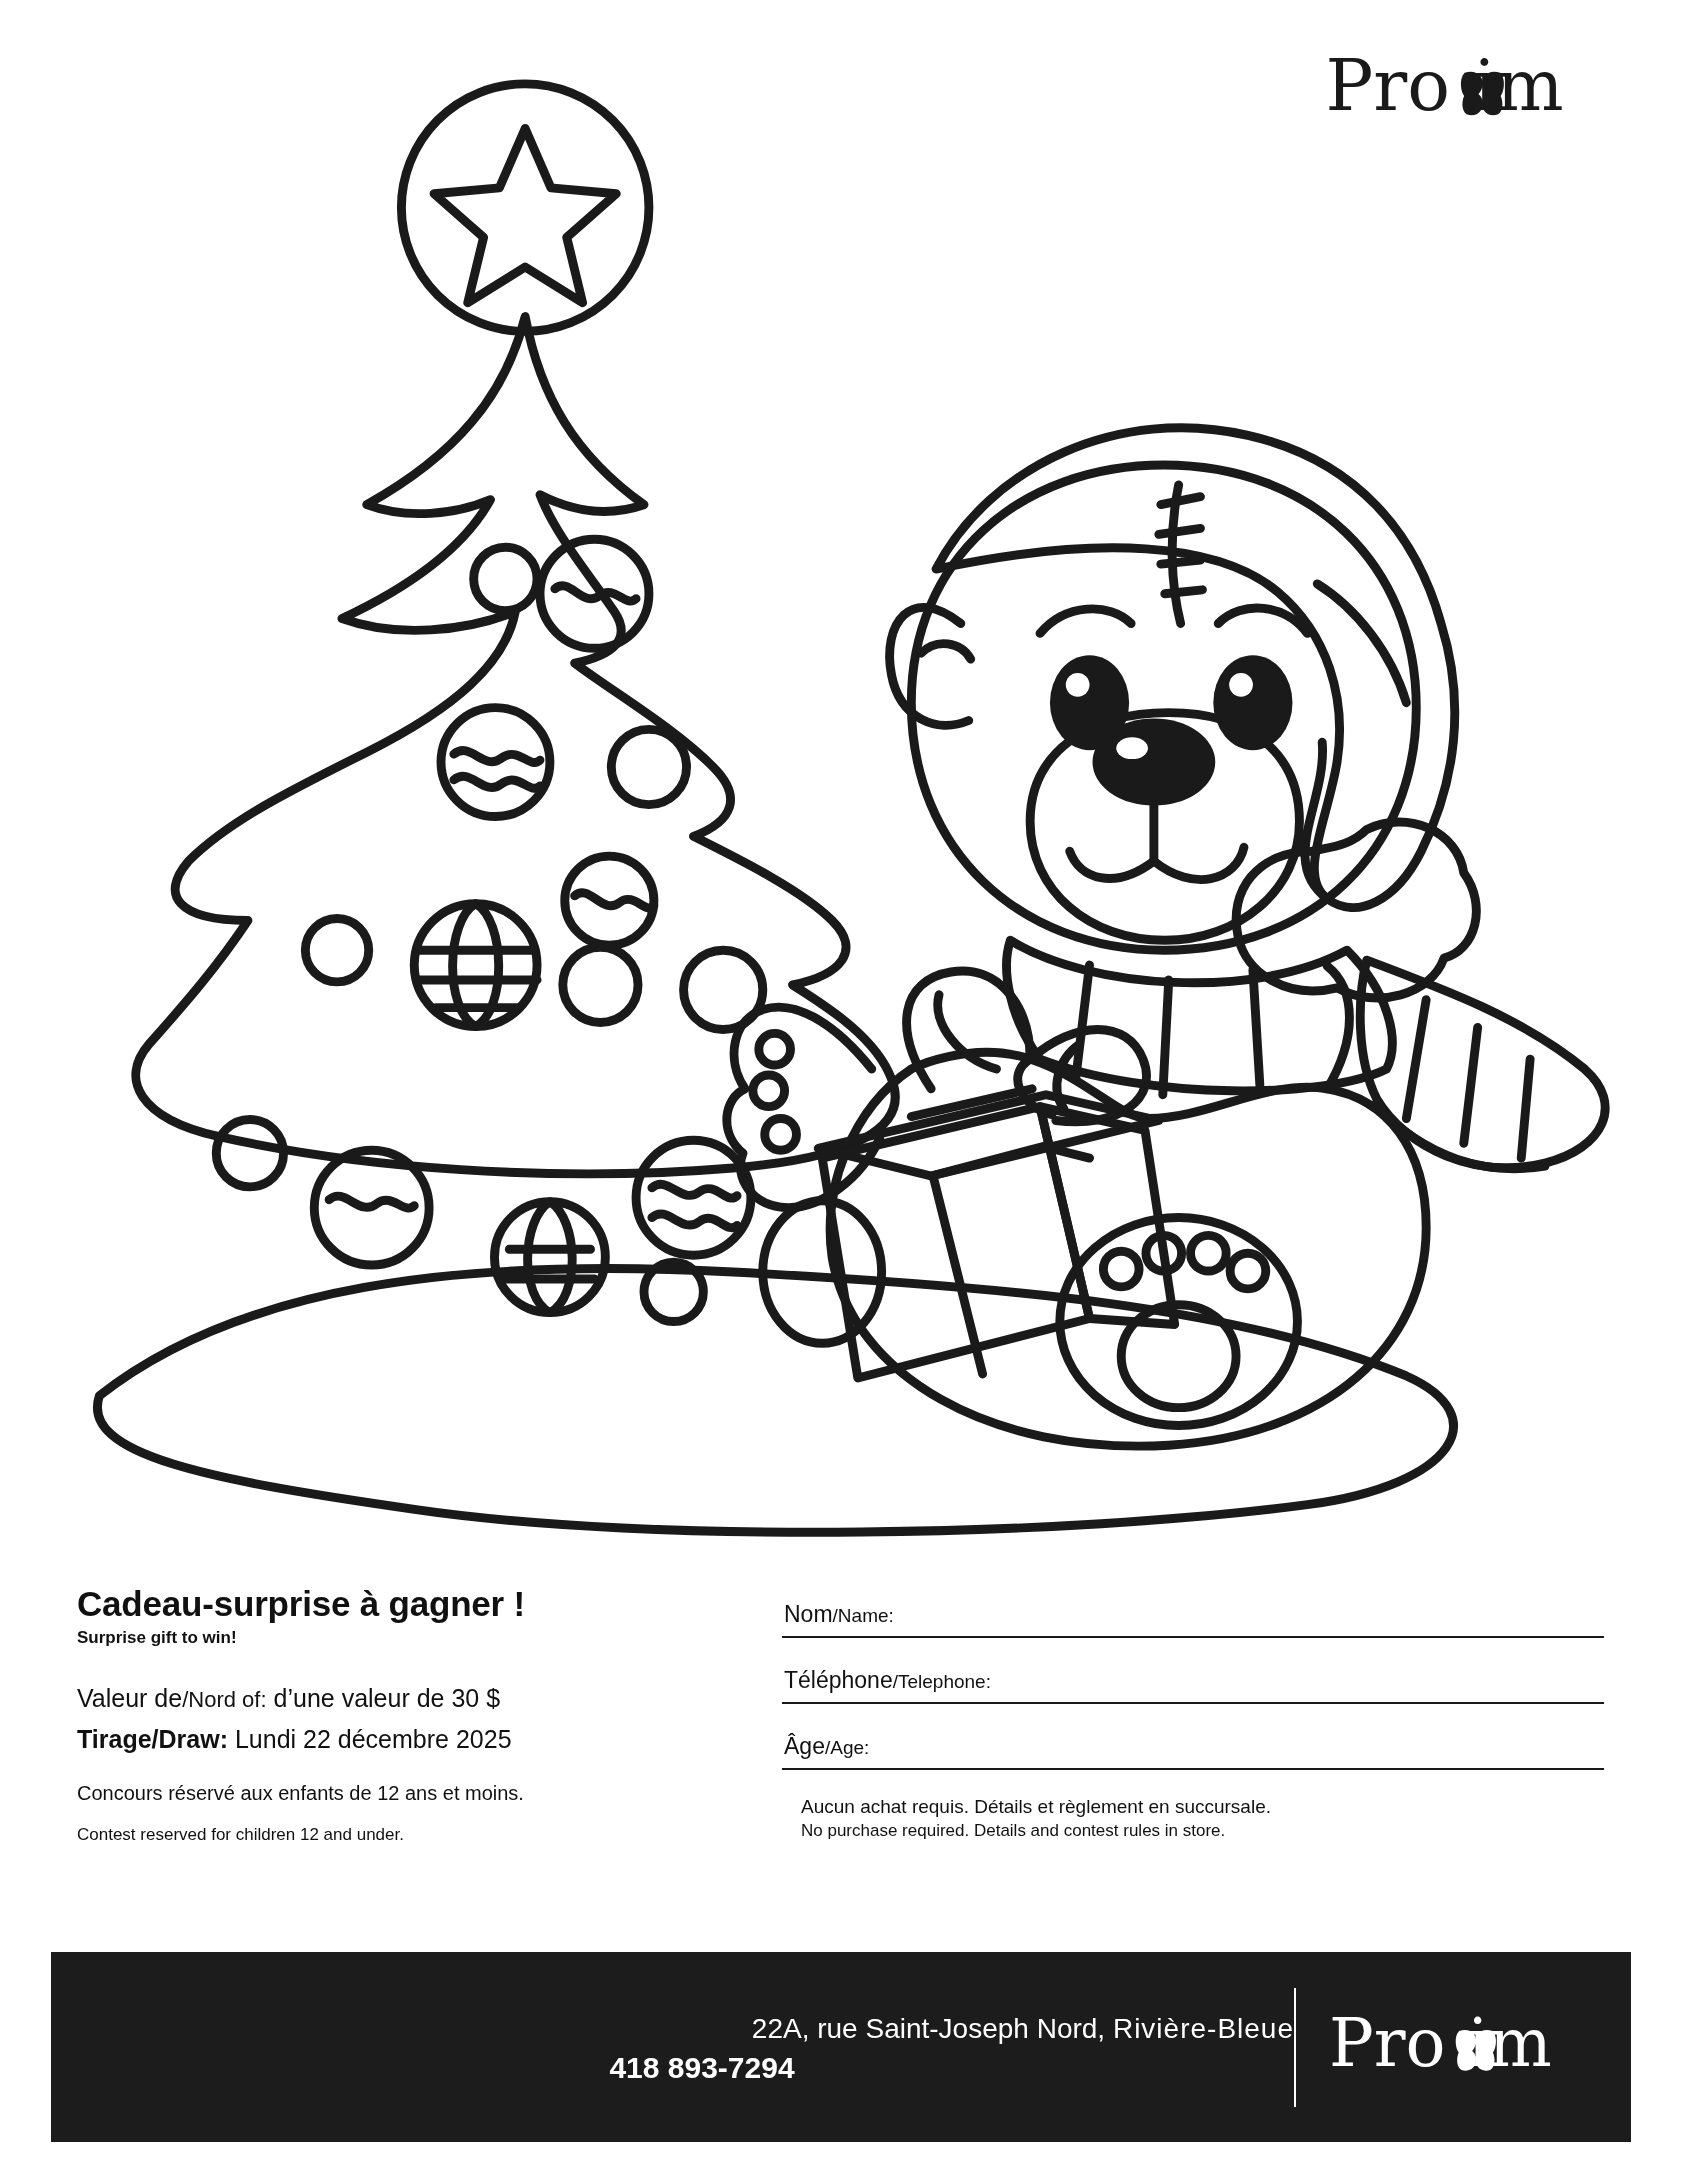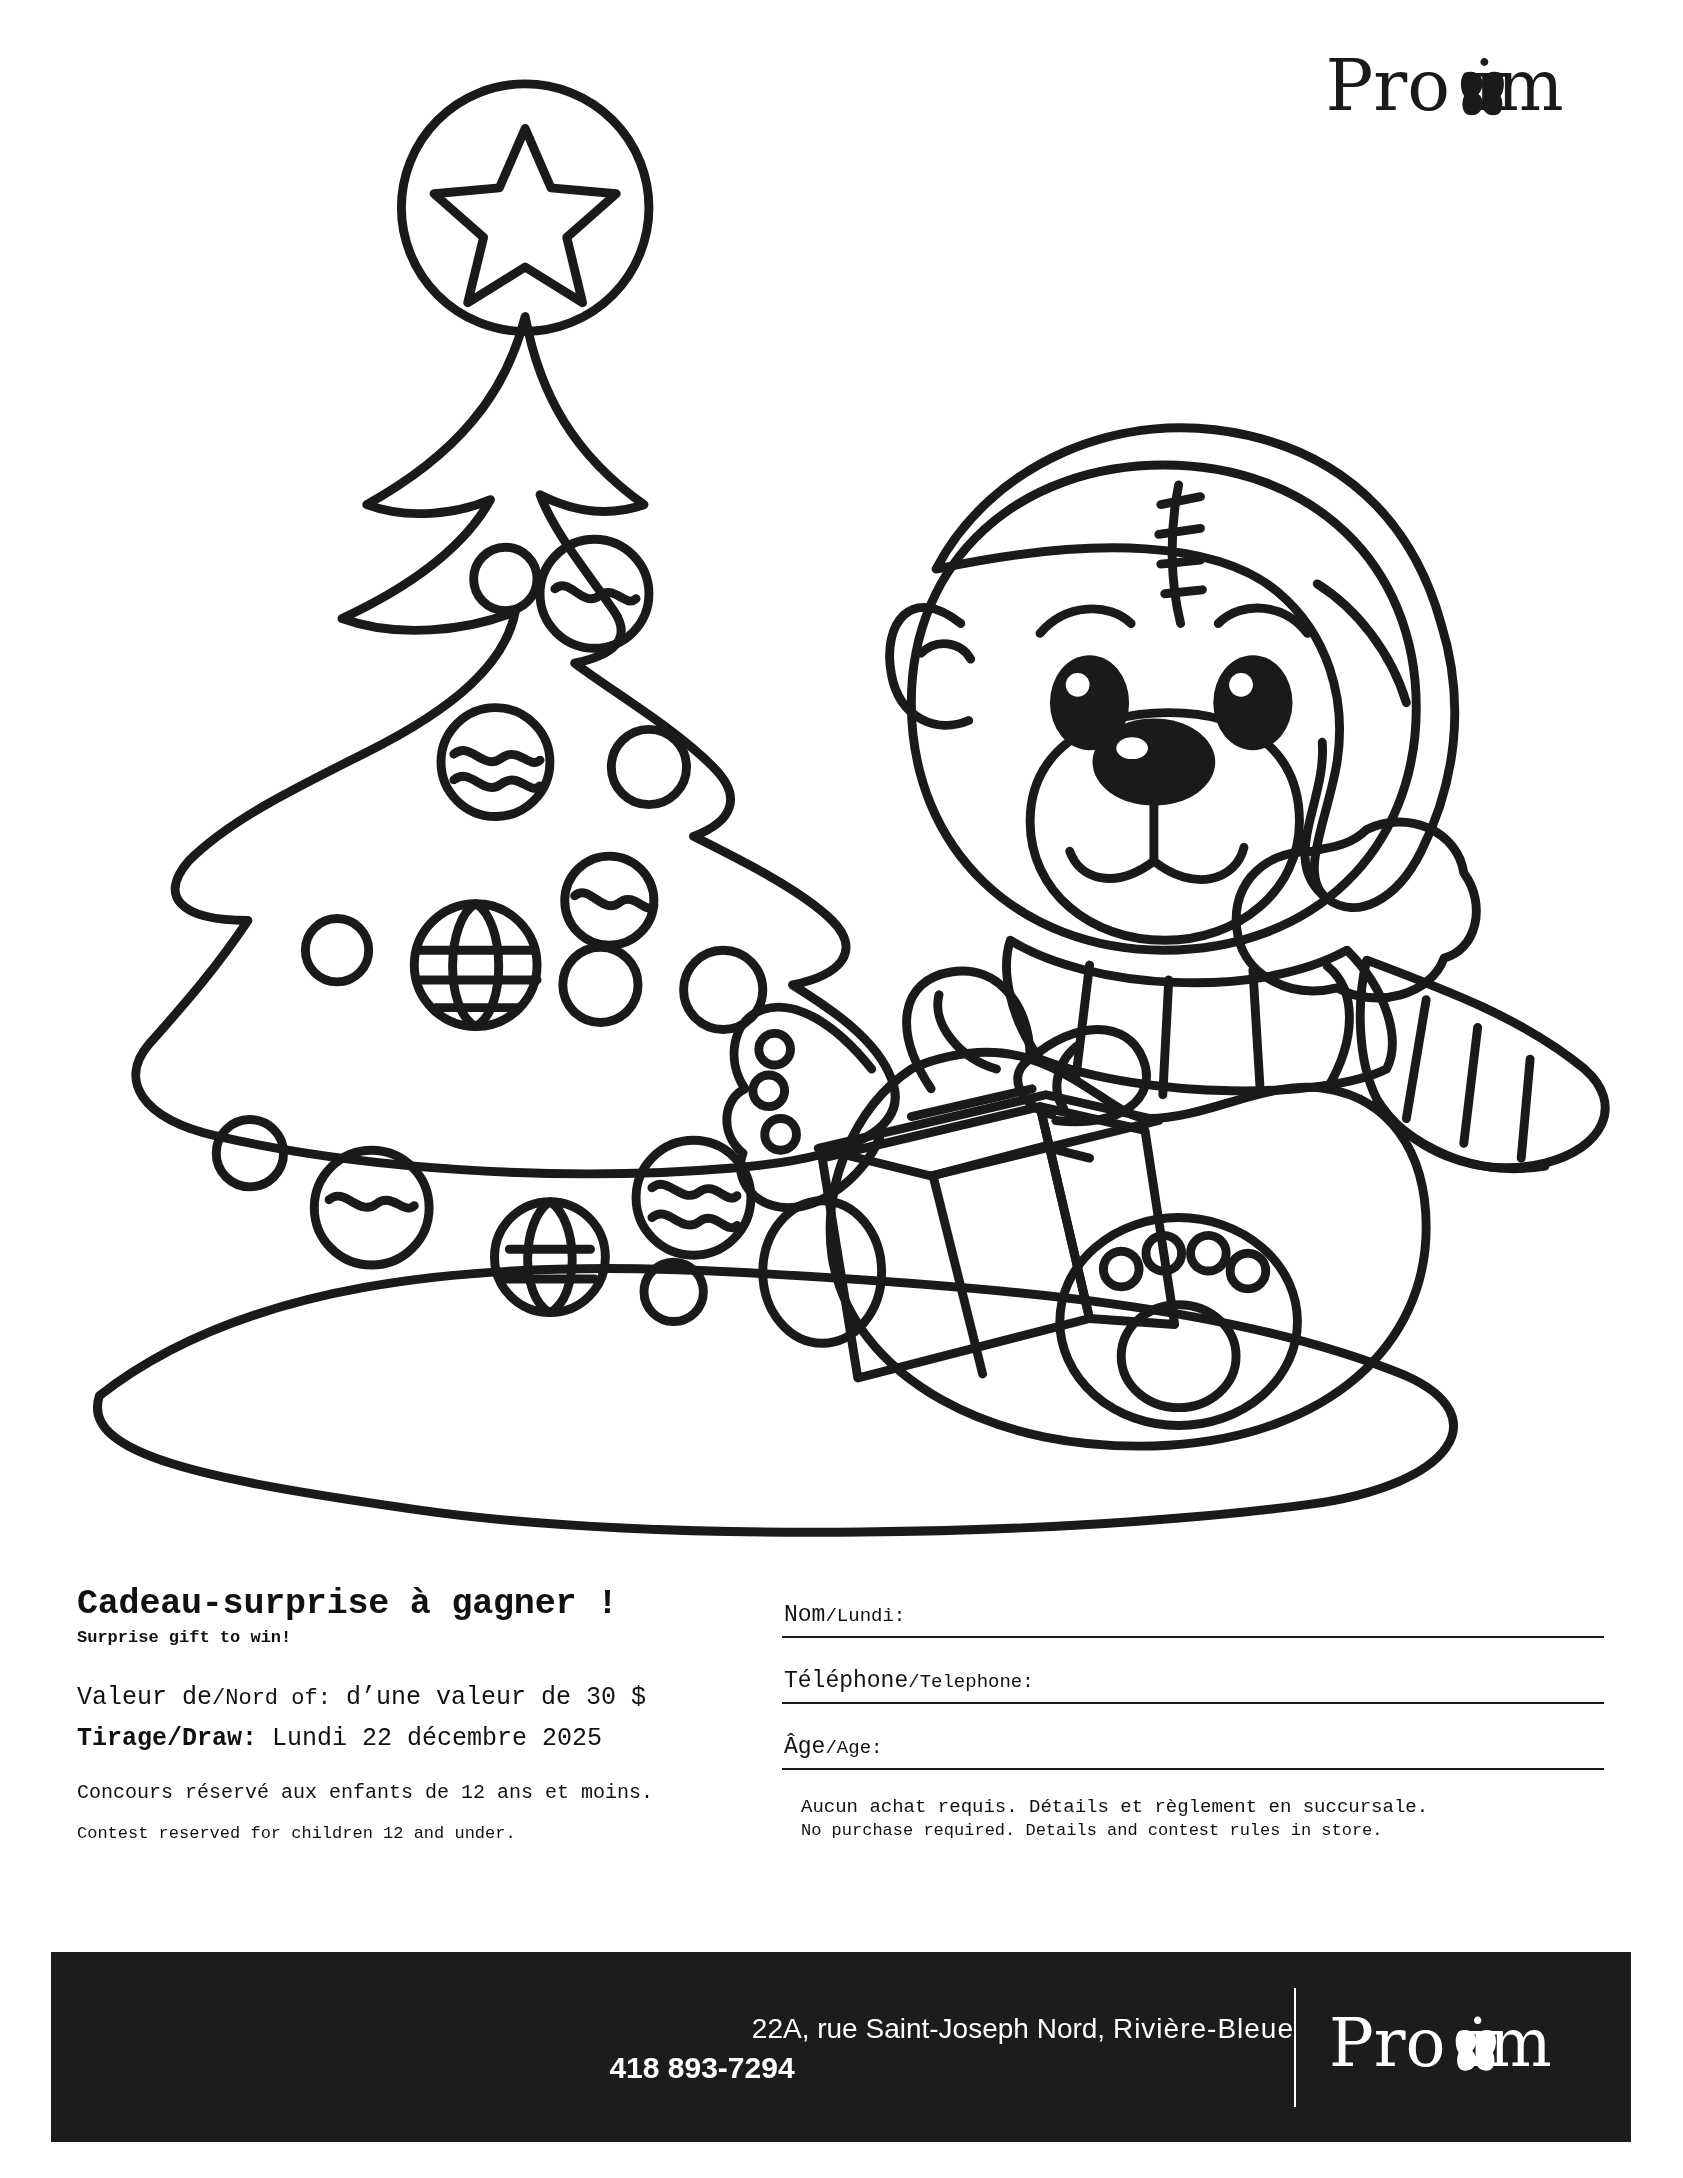--- a/index.html
+++ b/index.html
@@ -41,21 +41,20 @@
     height: 1505px;
   }
 
   
   .lower {
     position: absolute;
     left: 0;
     top: 1584px;
     width: 1683px;
     height: 327px;
-    font-family: Liberation Mono, monospace;
   }
   .left-col {
     position: absolute;
     left: 77px;
     top: 0;
     width: 693px;
   }
   .headline-fr {
     font-size: 35px;
     font-weight: bold;
@@ -347,21 +346,21 @@
         <span>Lundi 22 décembre 2025</span>
       </div>
 
       <div class="rules-fr">Concours réservé aux enfants de 12 ans et moins.</div>
       <div class="rules-en">Contest reserved for children 12 and under.</div>
     </div>
 
     <div class="right-col">
 
       <div class="field">
-        <span class="field-label"><span>Nom</span><span class="en">/Lundi:</span></span>
+        <span class="field-label"><span>Nom</span><span class="en">/Name:</span></span>
       </div>
 
       <div class="field">
         <span class="field-label"><span>Téléphone</span><span class="en">/Telephone:</span></span>
       </div>
 
       <div class="field">
         <span class="field-label"><span>Âge</span><span class="en">/Age:</span></span>
       </div>
 

